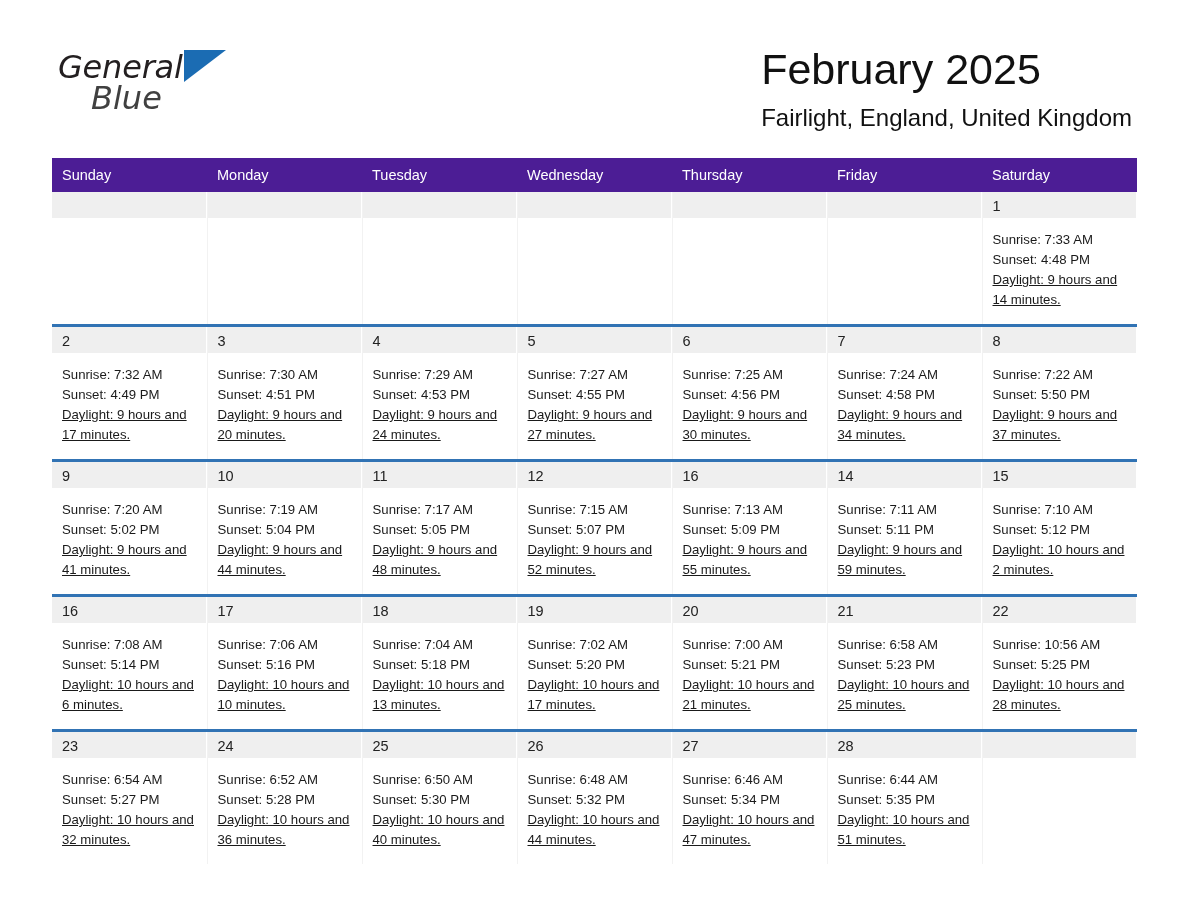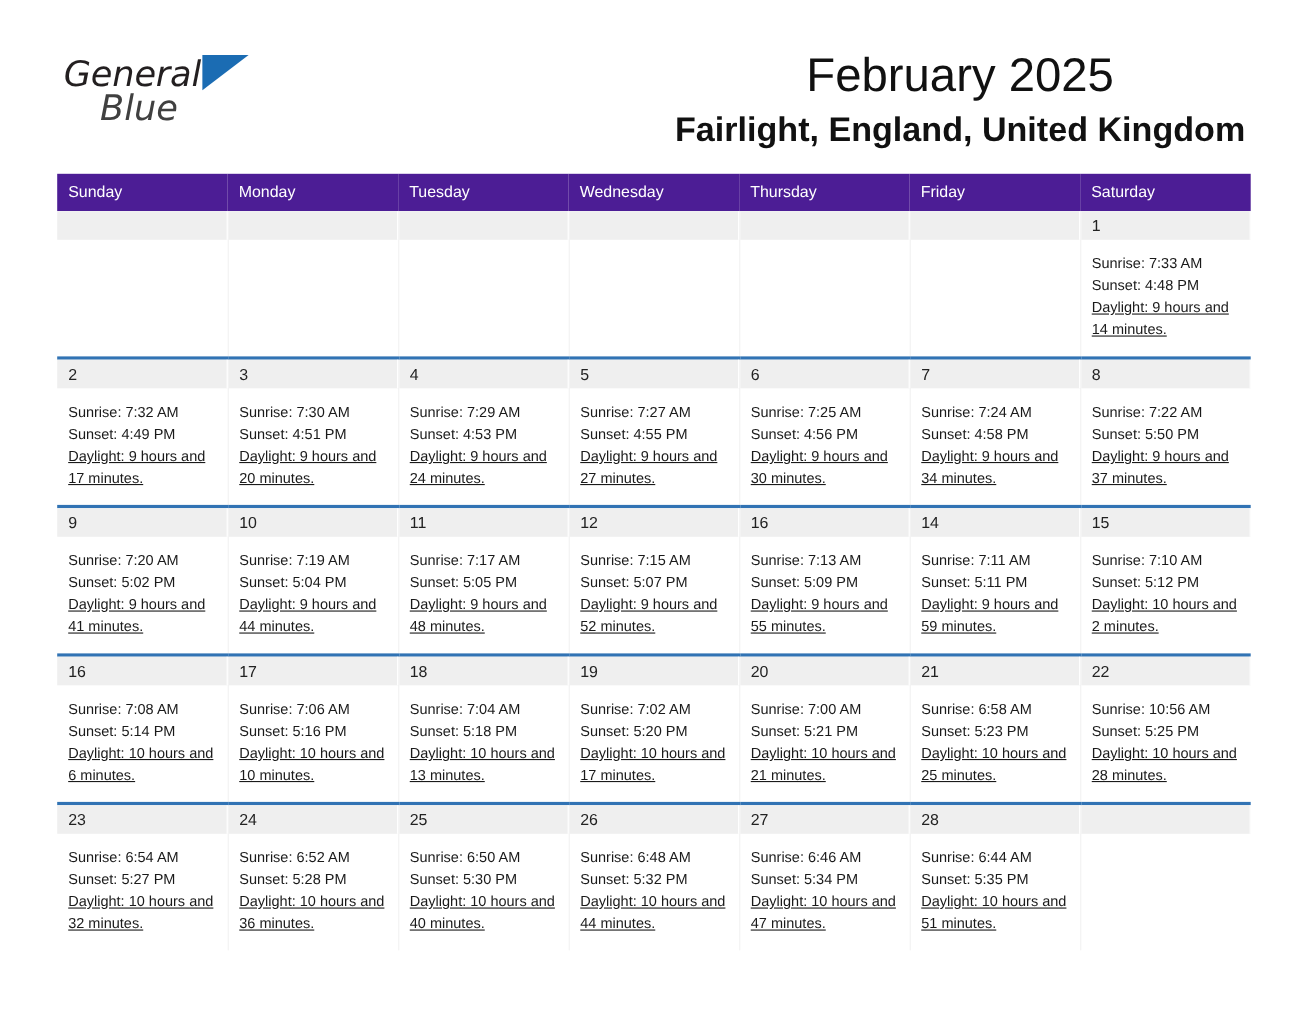--- a/index.html
+++ b/index.html
@@ -61,34 +61,34 @@
     line-height: 34px;
     color: #404040;
     font-family: "DejaVu Sans", sans-serif;
     margin-left: 33px;
     margin-top: -3px;
   }
   .title-block {
     position: absolute;
     right: 56px;
     top: 44px;
-    text-align: center;
+    text-align: left;
   }
   .cal-title {
     font-size: 43px;
     line-height: 50px;
     font-weight: 400;
     color: #111111;
     font-family: "Liberation Sans", sans-serif;
     white-space: nowrap;
   }
   .cal-location {
-    font-size: 31px;
+    font-size: 24px;
     line-height: 30px;
-    font-weight: 700;
+    font-weight: 400;
     color: #111111;
     margin-top: 9px;
     white-space: nowrap;
   }
 
   
   .calendar {
     position: absolute;
     left: 52px;
     top: 158px;

